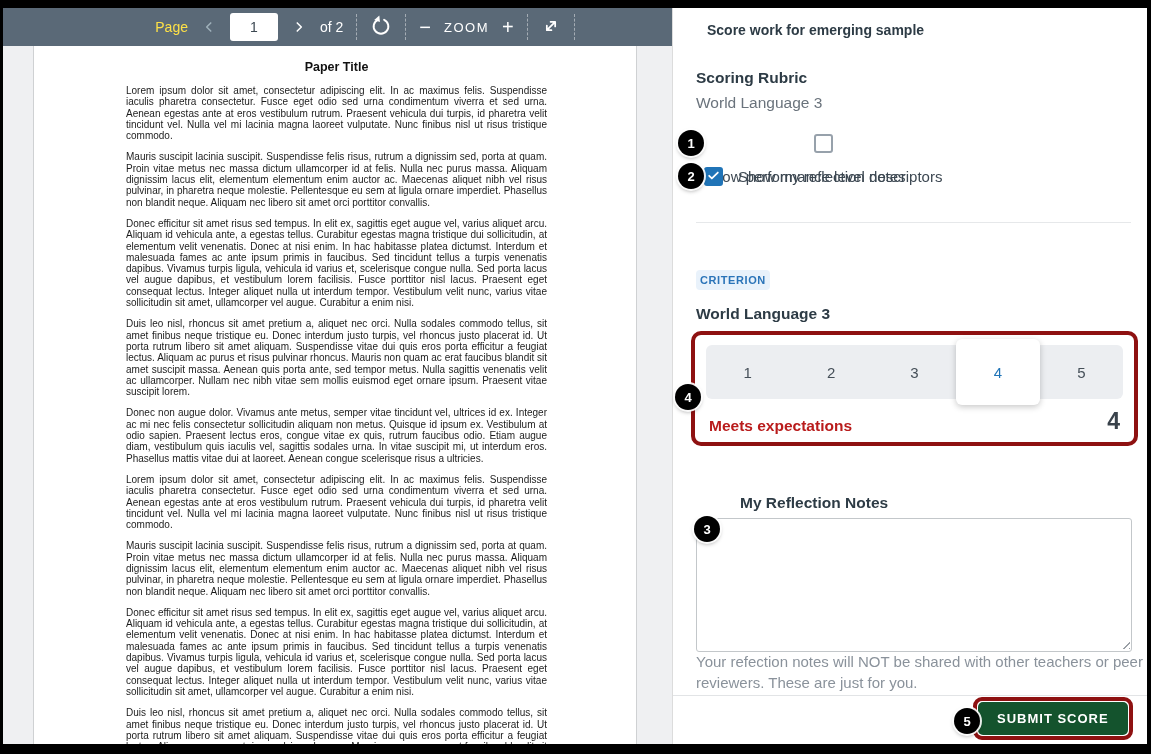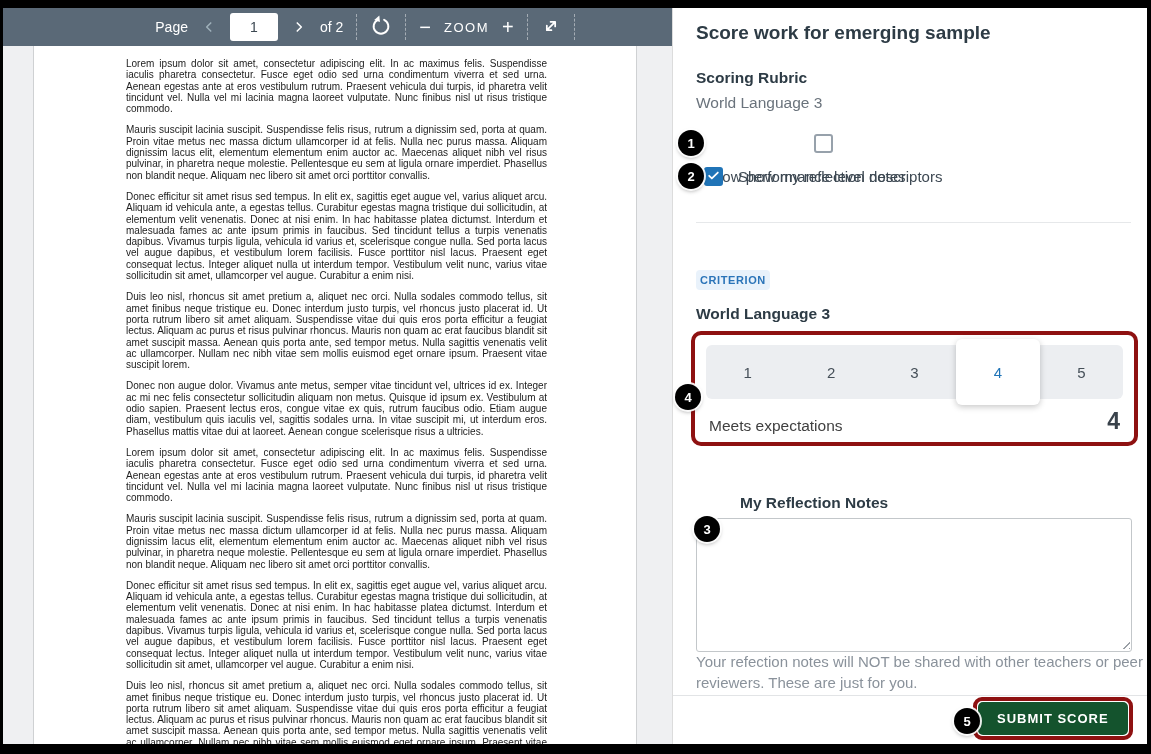--- a/index.html
+++ b/index.html
@@ -9,21 +9,21 @@
   }
   .screen{position:absolute;left:3px;top:8px;width:1144px;height:736px;display:flex;background:#fff;}
 
   
   .viewer{width:669px;flex:none;background:#eff0f2;border-right:1px solid #dcdcdc;display:flex;flex-direction:column;}
   .toolbar{
     height:38px;flex:none;background:#5a6977;color:#fff;
     display:flex;align-items:center;justify-content:center;gap:13px;padding-left:55px;
     font-size:14px;
   }
-  .tb-label{color:#ffffff;}
+  .tb-label{color:#fde047;}
   .tb-of{color:#fff;}
   .chev{width:16px;height:16px;display:flex;align-items:center;justify-content:center;cursor:pointer;}
   .chev svg{display:block;}
   .page-input{
     width:44px;height:26px;border:none;border-radius:3px;background:#fff;color:#3c4852;
     text-align:center;font-size:14px;font-family:"Liberation Sans",sans-serif;
   }
   .tb-sep{width:0;height:26px;border-left:1px dashed rgba(255,255,255,.45);}
   .tb-btn{display:flex;align-items:center;justify-content:center;cursor:pointer;color:#fff;}
   .tb-glyph{font-size:20px;line-height:20px;color:#fff;cursor:pointer;}
@@ -38,21 +38,21 @@
   .paper-title{text-align:center;font-weight:bold;font-size:12.5px;color:#111;margin:2px 0 11px;}
   .page p{
     font-size:10px;line-height:11.3px;margin:0 0 10px;color:#1c1c1c;
     text-align:justify;
   }
   .page p.truncated{text-align-last:justify;}
 
   
   .panel{flex:1;background:#fff;position:relative;color:#2d3b45;}
   .abs{position:absolute;}
-  .panel-title{left:23px;top:14px;font-size:19px;font-weight:bold;color:#2d3b45;}
+  .panel-title{left:34px;top:14px;font-size:14px;font-weight:bold;color:#2d3b45;}
   .rubric-h{left:23px;top:61px;font-size:15.5px;font-weight:bold;}
   .rubric-n{left:23px;top:86px;font-size:15.5px;color:#6a737c;}
 
   .cb-row{left:31px;display:flex;align-items:center;gap:15px;}
   .cb-row1{top:126px;flex-direction:column;}
   .cb-row2{top:159px;}
   .checkbox{width:19px;height:19px;box-sizing:border-box;border:2px solid #97a1ab;border-radius:3px;background:#fff;cursor:pointer;display:flex;align-items:center;justify-content:center;}
   .checkbox.checked{background:#2074b7;border-color:#2074b7;}
   .cb-label{font-size:15px;color:#3d4852;cursor:pointer;}
 
@@ -62,21 +62,21 @@
 
   .rating-box{
     left:18px;top:323px;width:447px;box-sizing:border-box;
     border:4px solid #8e1111;border-radius:10px;background:#fff;
     padding:10px 11px 7px;
   }
   .strip{height:54px;background:#eceef1;border-radius:6px;display:flex;}
   .cell{flex:1;display:flex;align-items:center;justify-content:center;font-size:15px;color:#454f58;cursor:pointer;}
   .cell.selected{background:#fff;border-radius:6px;box-shadow:0 2px 6px rgba(0,0,0,.22);margin:-6px 0;color:#2074b7;}
   .rating-bottom{display:flex;justify-content:space-between;align-items:flex-end;margin-top:10px;padding:0 3px;height:26px;}
-  .rating-desc{color:#404040;font-size:15.5px;}
+  .rating-desc{color:#b91c1c;font-size:15.5px;font-weight:bold;}
   .rating-score{font-size:23px;font-weight:bold;color:#39424b;}
 
   .notes-h{left:23px;top:486px;font-size:15.5px;font-weight:bold;margin-left:44px;}
   .notes-area{
     left:23px;top:510px;width:436px;height:134px;box-sizing:border-box;
     border:1px solid #c3c7ca;border-radius:3px;resize:none;background:#fff;
     font-family:"Liberation Sans",sans-serif;
   }
   .grip{
     left:448px;top:632px;width:9px;height:9px;
@@ -144,20 +144,21 @@
           <svg width="20" height="20" viewBox="0 0 24 24">
             <path d="M7 17 L17 7 M11.5 7H17v5.5 M12.5 17H7v-5.5" fill="none" stroke="#fff" stroke-width="2.1" stroke-linecap="round" stroke-linejoin="round"></path>
           </svg>
         </span>
       </span>
       <span class="tb-sep"></span>
     </div>
 
     <div class="doc-area">
       <div class="page">
+        <div class="paper-title">Paper Title</div>
         <p>Lorem ipsum dolor sit amet, consectetur adipiscing elit. In ac maximus felis. Suspendisse iaculis pharetra consectetur. Fusce eget odio sed urna condimentum viverra et sed urna. Aenean egestas ante at eros vestibulum rutrum. Praesent vehicula dui turpis, id pharetra velit tincidunt vel. Nulla vel mi lacinia magna laoreet vulputate. Nunc finibus nisl ut risus tristique commodo.</p>
         <p>Mauris suscipit lacinia suscipit. Suspendisse felis risus, rutrum a dignissim sed, porta at quam. Proin vitae metus nec massa dictum ullamcorper id at felis. Nulla nec purus massa. Aliquam dignissim lacus elit, elementum elementum enim auctor ac. Maecenas aliquet nibh vel risus pulvinar, in pharetra neque molestie. Pellentesque eu sem at ligula ornare imperdiet. Phasellus non blandit neque. Aliquam nec libero sit amet orci porttitor convallis.</p>
         <p>Donec efficitur sit amet risus sed tempus. In elit ex, sagittis eget augue vel, varius aliquet arcu. Aliquam id vehicula ante, a egestas tellus. Curabitur egestas magna tristique dui sollicitudin, at elementum velit venenatis. Donec at nisi enim. In hac habitasse platea dictumst. Interdum et malesuada fames ac ante ipsum primis in faucibus. Sed tincidunt tellus a turpis venenatis dapibus. Vivamus turpis ligula, vehicula id varius et, scelerisque congue nulla. Sed porta lacus vel augue dapibus, et vestibulum lorem facilisis. Fusce porttitor nisl lacus. Praesent eget consequat lectus. Integer aliquet nulla ut interdum tempor. Vestibulum velit nunc, varius vitae sollicitudin sit amet, ullamcorper vel augue. Curabitur a enim nisi.</p>
         <p>Duis leo nisl, rhoncus sit amet pretium a, aliquet nec orci. Nulla sodales commodo tellus, sit amet finibus neque tristique eu. Donec interdum justo turpis, vel rhoncus justo placerat id. Ut porta rutrum libero sit amet aliquam. Suspendisse vitae dui quis eros porta efficitur a feugiat lectus. Aliquam ac purus et risus pulvinar rhoncus. Mauris non quam ac erat faucibus blandit sit amet suscipit massa. Aenean quis porta ante, sed tempor metus. Nulla sagittis venenatis velit ac ullamcorper. Nullam nec nibh vitae sem mollis euismod eget ornare ipsum. Praesent vitae suscipit lorem.</p>
         <p>Donec non augue dolor. Vivamus ante metus, semper vitae tincidunt vel, ultrices id ex. Integer ac mi nec felis consectetur sollicitudin aliquam non metus. Quisque id ipsum ex. Vestibulum at odio sapien. Praesent lectus eros, congue vitae ex quis, rutrum faucibus odio. Etiam augue diam, vestibulum quis iaculis vel, sagittis sodales urna. In vitae suscipit mi, ut interdum eros. Phasellus mattis vitae dui at laoreet. Aenean congue scelerisque risus a ultricies.</p>
         <p>Lorem ipsum dolor sit amet, consectetur adipiscing elit. In ac maximus felis. Suspendisse iaculis pharetra consectetur. Fusce eget odio sed urna condimentum viverra et sed urna. Aenean egestas ante at eros vestibulum rutrum. Praesent vehicula dui turpis, id pharetra velit tincidunt vel. Nulla vel mi lacinia magna laoreet vulputate. Nunc finibus nisl ut risus tristique commodo.</p>
         <p>Mauris suscipit lacinia suscipit. Suspendisse felis risus, rutrum a dignissim sed, porta at quam. Proin vitae metus nec massa dictum ullamcorper id at felis. Nulla nec purus massa. Aliquam dignissim lacus elit, elementum elementum enim auctor ac. Maecenas aliquet nibh vel risus pulvinar, in pharetra neque molestie. Pellentesque eu sem at ligula ornare imperdiet. Phasellus non blandit neque. Aliquam nec libero sit amet orci porttitor convallis.</p>
         <p>Donec efficitur sit amet risus sed tempus. In elit ex, sagittis eget augue vel, varius aliquet arcu. Aliquam id vehicula ante, a egestas tellus. Curabitur egestas magna tristique dui sollicitudin, at elementum velit venenatis. Donec at nisi enim. In hac habitasse platea dictumst. Interdum et malesuada fames ac ante ipsum primis in faucibus. Sed tincidunt tellus a turpis venenatis dapibus. Vivamus turpis ligula, vehicula id varius et, scelerisque congue nulla. Sed porta lacus vel augue dapibus, et vestibulum lorem facilisis. Fusce porttitor nisl lacus. Praesent eget consequat lectus. Integer aliquet nulla ut interdum tempor. Vestibulum velit nunc, varius vitae sollicitudin sit amet, ullamcorper vel augue. Curabitur a enim nisi.</p>
         <p>Duis leo nisl, rhoncus sit amet pretium a, aliquet nec orci. Nulla sodales commodo tellus, sit amet finibus neque tristique eu. Donec interdum justo turpis, vel rhoncus justo placerat id. Ut porta rutrum libero sit amet aliquam. Suspendisse vitae dui quis eros porta efficitur a feugiat lectus. Aliquam ac purus et risus pulvinar rhoncus. Mauris non quam ac erat faucibus blandit sit amet suscipit massa. Aenean quis porta ante, sed tempor metus. Nulla sagittis venenatis velit ac ullamcorper. Nullam nec nibh vitae sem mollis euismod eget ornare ipsum. Praesent vitae suscipit lorem.</p>
         <p class="truncated">Donec non augue dolor. Vivamus ante metus, semper vitae tincidunt vel, ultrices id ex. Integer ac mi nec felis consectetur sollicitudin aliquam non metus. Quisque id ipsum ex. Vestibulum at odio sapien. Praesent lectus eros, congue vitae ex quis, rutrum faucibus odio. Etiam augue diam, vestibulum quis iaculis vel, sagittis sodales urna. In</p>

